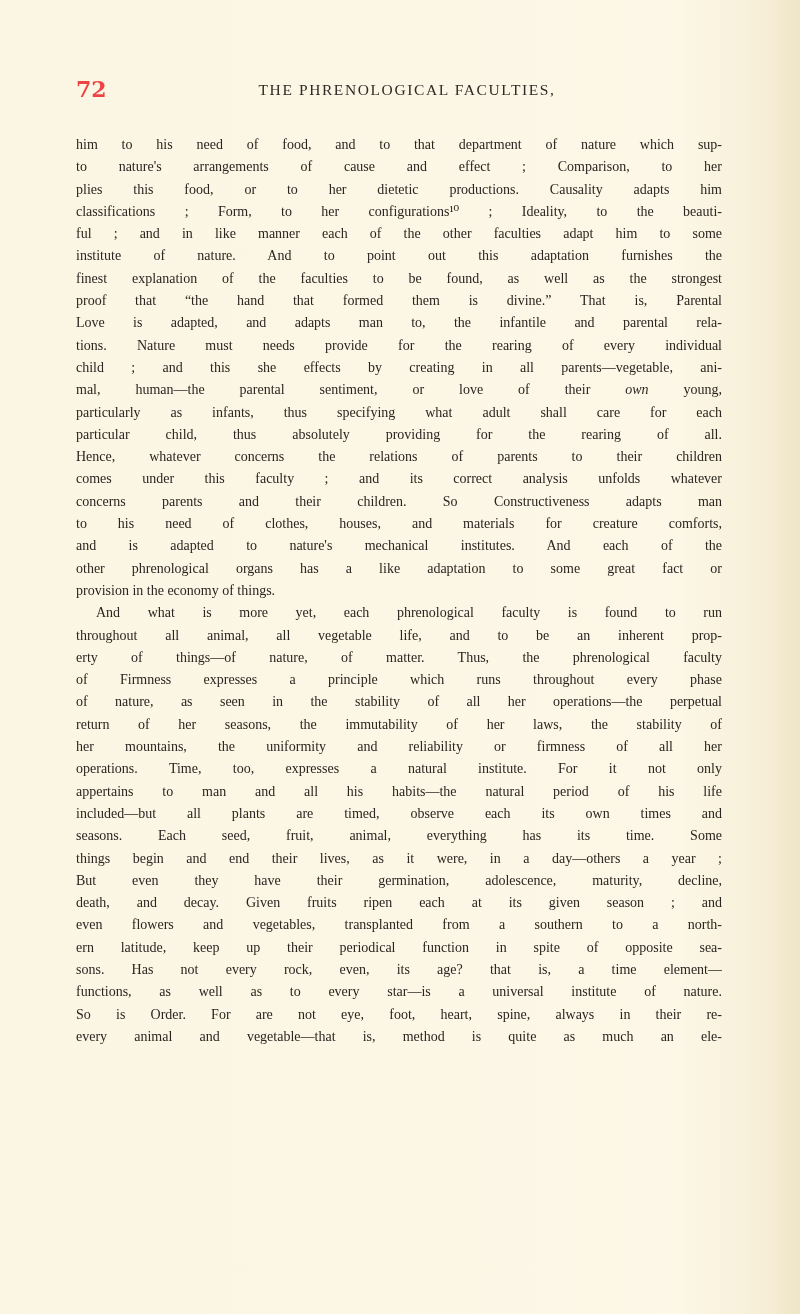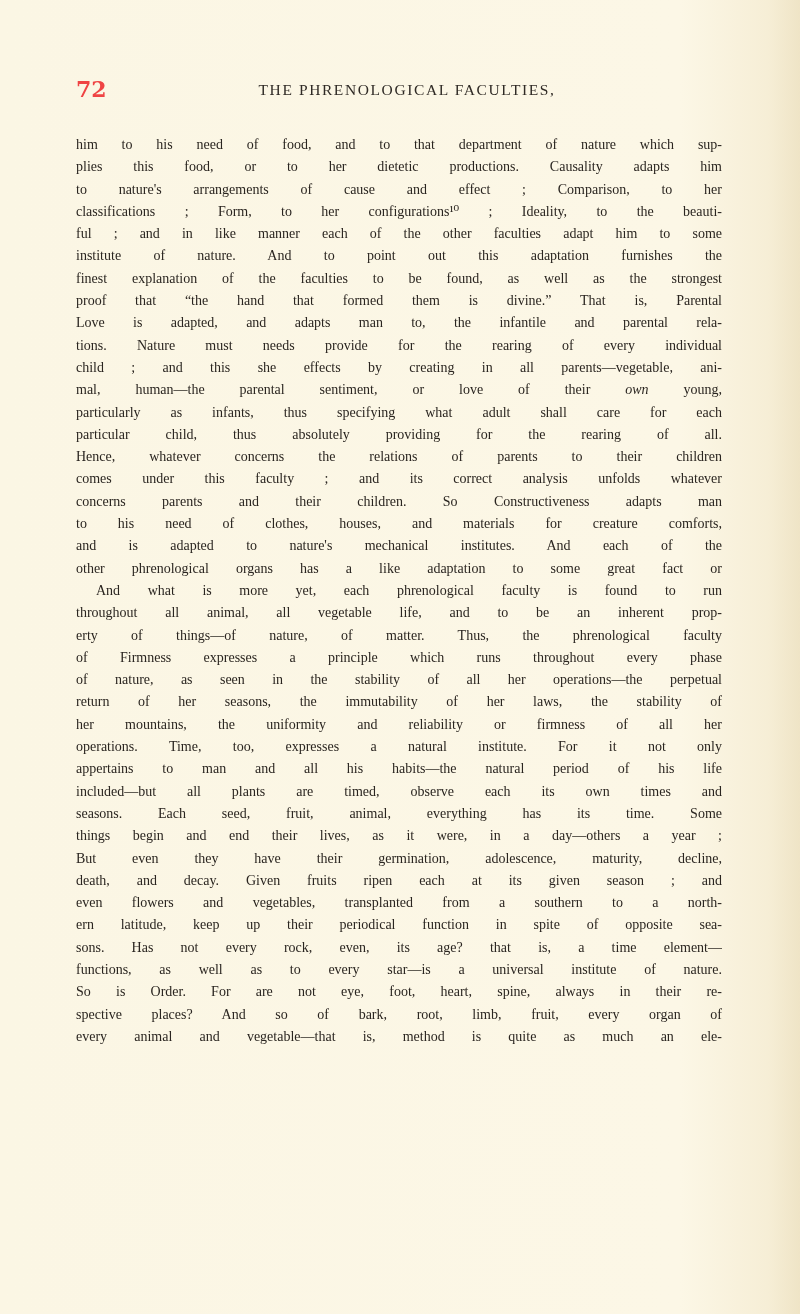--- a/index.html
+++ b/index.html
@@ -36,53 +36,53 @@
 </head>
 <body>
 
 <div class="header">
   <span class="page-number">72</span>
   <div class="running-head">THE PHRENOLOGICAL FACULTIES,</div>
 </div>
 
 <div class="body-text">
   <div class="line">him to his need of food, and to that department of nature which sup-</div>
+  <div class="line">to nature's arrangements of cause and effect ; Comparison, to her</div>
   <div class="line">plies this food, or to her dietetic productions. Causality adapts him</div>
-  <div class="line">to nature's arrangements of cause and effect ; Comparison, to her</div>
   <div class="line">classifications ; Form, to her configurations¹⁰ ; Ideality, to the beauti-</div>
   <div class="line">ful ; and in like manner each of the other faculties adapt him to some</div>
   <div class="line">institute of nature. And to point out this adaptation furnishes the</div>
   <div class="line">finest explanation of the faculties to be found, as well as the strongest</div>
   <div class="line">proof that “the hand that formed them is divine.” That is, Parental</div>
   <div class="line">Love is adapted, and adapts man to, the infantile and parental rela-</div>
   <div class="line">tions. Nature must needs provide for the rearing of every individual</div>
   <div class="line">child ; and this she effects by creating in all parents—vegetable, ani-</div>
   <div class="line">mal, human—the parental sentiment, or love of their <span class="it">own</span> young,</div>
   <div class="line">particularly as infants, thus specifying what adult shall care for each</div>
   <div class="line">particular child, thus absolutely providing for the rearing of all.</div>
   <div class="line">Hence, whatever concerns the relations of parents to their children</div>
   <div class="line">comes under this faculty ; and its correct analysis unfolds whatever</div>
   <div class="line">concerns parents and their children. So Constructiveness adapts man</div>
   <div class="line">to his need of clothes, houses, and materials for creature comforts,</div>
   <div class="line">and is adapted to nature's mechanical institutes. And each of the</div>
   <div class="line">other phrenological organs has a like adaptation to some great fact or</div>
+  <div class="line last">provision in the economy of things.</div>
   <div class="line indent">And what is more yet, each phrenological faculty is found to run</div>
   <div class="line">throughout all animal, all vegetable life, and to be an inherent prop-</div>
   <div class="line">erty of things—of nature, of matter. Thus, the phrenological faculty</div>
   <div class="line">of Firmness expresses a principle which runs throughout every phase</div>
   <div class="line">of nature, as seen in the stability of all her operations—the perpetual</div>
   <div class="line">return of her seasons, the immutability of her laws, the stability of</div>
   <div class="line">her mountains, the uniformity and reliability or firmness of all her</div>
   <div class="line">operations. Time, too, expresses a natural institute. For it not only</div>
   <div class="line">appertains to man and all his habits—the natural period of his life</div>
   <div class="line">included—but all plants are timed, observe each its own times and</div>
   <div class="line">seasons. Each seed, fruit, animal, everything has its time. Some</div>
   <div class="line">things begin and end their lives, as it were, in a day—others a year ;</div>
   <div class="line">But even they have their germination, adolescence, maturity, decline,</div>
   <div class="line">death, and decay. Given fruits ripen each at its given season ; and</div>
   <div class="line">even flowers and vegetables, transplanted from a southern to a north-</div>
   <div class="line">ern latitude, keep up their periodical function in spite of opposite sea-</div>
   <div class="line">sons. Has not every rock, even, its age? that is, a time element—</div>
   <div class="line">functions, as well as to every star—is a universal institute of nature.</div>
   <div class="line">So is Order. For are not eye, foot, heart, spine, always in their re-</div>
-  <div class="line">spective places? And so of bark, root, limb, fruit, every organ of</div>
   <div class="line">every animal and vegetable—that is, method is quite as much an ele-</div>
 </div>
 
 </body></html>

